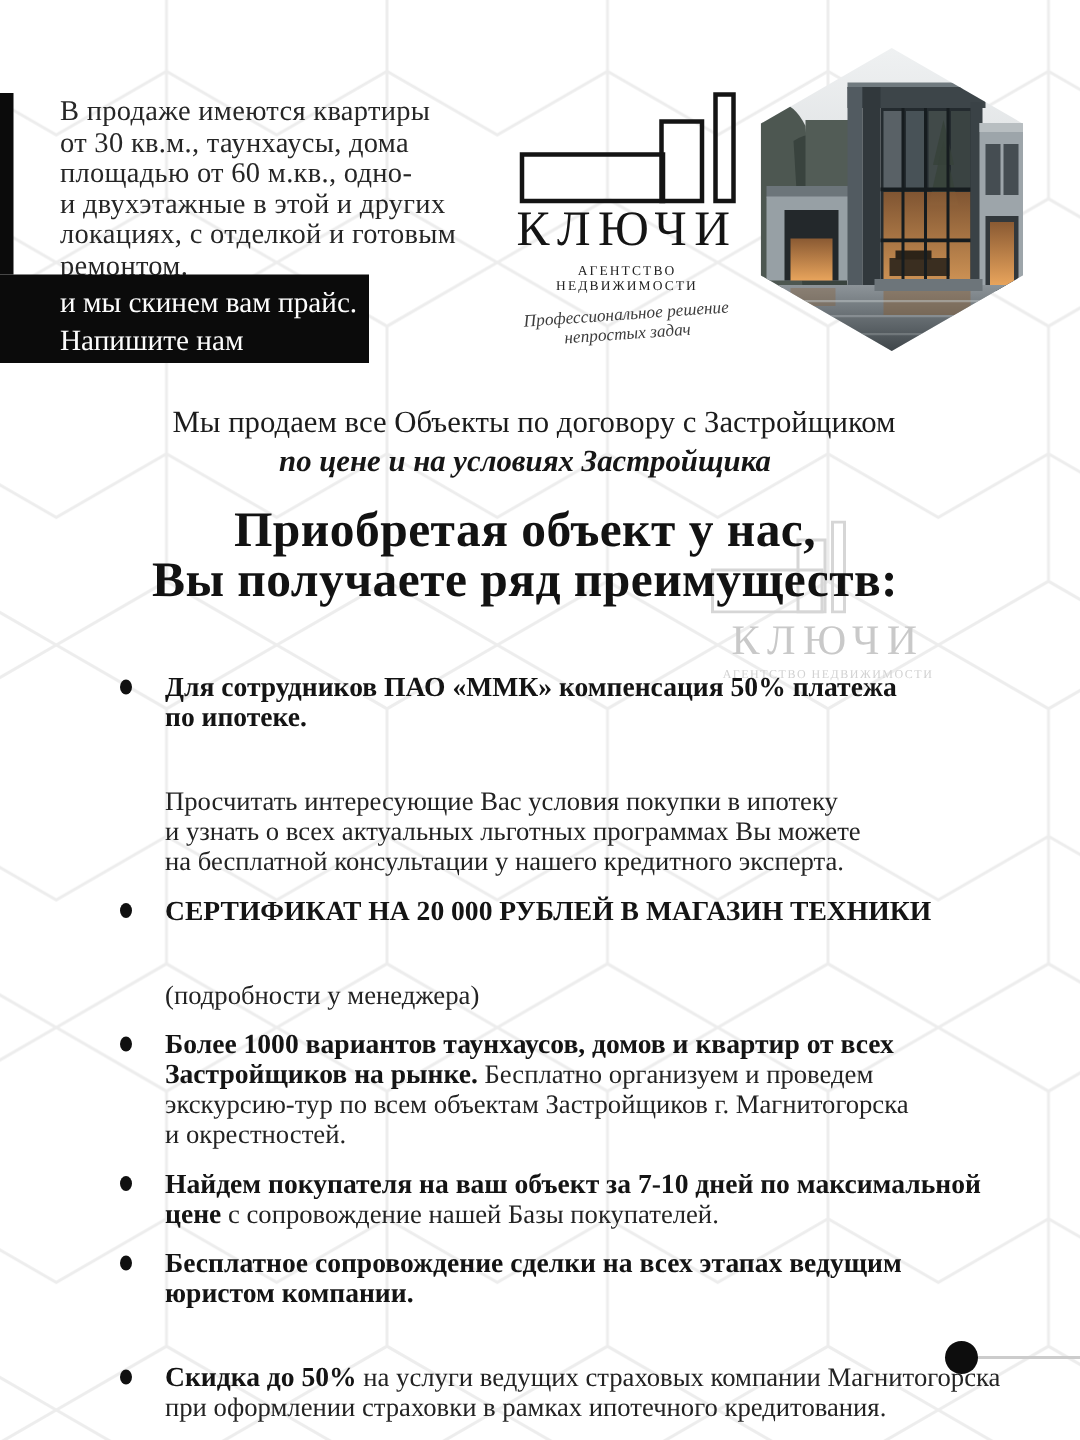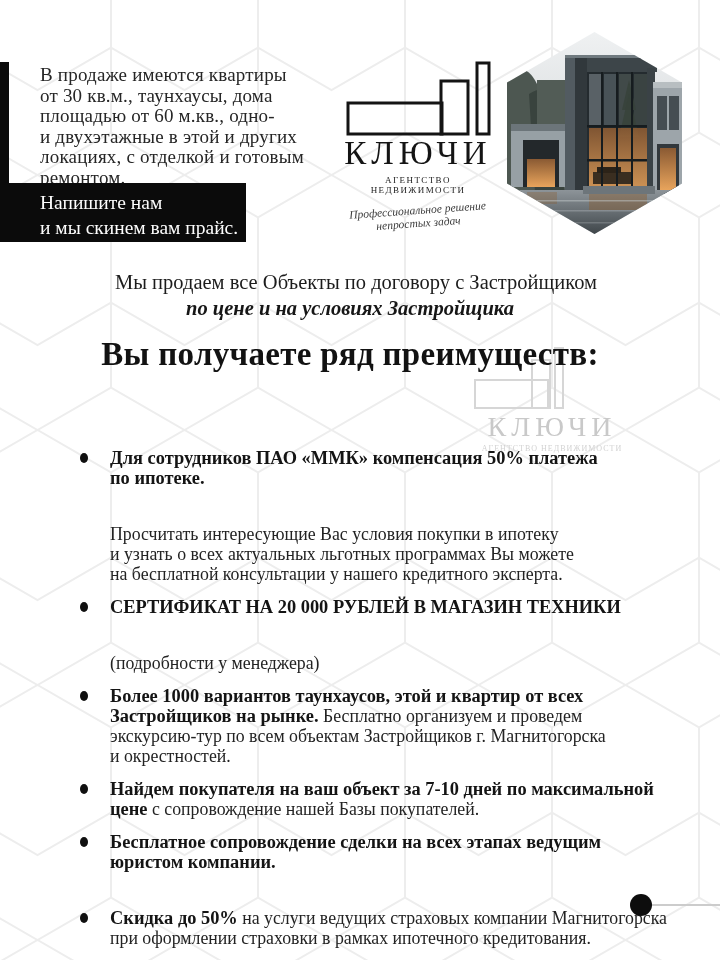--- a/index.html
+++ b/index.html
@@ -79,22 +79,22 @@
   <div class="left-bar"></div>
 
   <div class="intro">В продаже имеются квартиры
 от 30 кв.м., таунхаусы, дома
 площадью от 60 м.кв., одно-
 и двухэтажные в этой и других
 локациях, с отделкой и готовым
 ремонтом.</div>
 
   <div class="cta">
+    <span>и мы скинем вам прайс.</span>
     <span>Напишите нам</span>
-    <span>и мы скинем вам прайс.</span>
   </div>
 
   <div class="logo">
     <svg class="logo-keys" width="160" height="92" aria-hidden="true">
       <g fill="none" stroke="#141414" stroke-width="3">
         <rect x="10" y="59" width="94" height="31"></rect>
         <rect x="103" y="37" width="27" height="53"></rect>
         <rect x="139" y="19" width="12" height="71"></rect>
       </g>
     </svg>
@@ -178,30 +178,31 @@
         <rect x="13" y="33" width="73" height="28"></rect>
         <rect x="70" y="13" width="18" height="48"></rect>
         <rect x="93" y="1" width="8" height="60"></rect>
       </g>
     </svg>
     <div class="wm-name">КЛЮЧИ</div>
     <div class="wm-sub">АГЕНТСТВО НЕДВИЖИМОСТИ</div>
   </div>
 
   <div class="bigtitle">
+    <div>Приобретая объект у нас,</div>
     <div>Вы получаете ряд преимуществ:</div>
   </div>
 
   <ul class="benefits">
     <li><span class="b">Для сотрудников ПАО «ММК» компенсация 50% платежа
 по ипотеке.</span><span class="reg-block">Просчитать интересующие Вас условия покупки в ипотеку
 и узнать о всех актуальных льготных программах Вы можете
 на бесплатной консультации у нашего кредитного эксперта.</span></li>
     <li><span class="b">СЕРТИФИКАТ НА 20 000 РУБЛЕЙ В МАГАЗИН ТЕХНИКИ</span><span class="reg-block">(подробности у менеджера)</span></li>
-    <li><span class="b">Более 1000 вариантов таунхаусов, этой и квартир от всех
+    <li><span class="b">Более 1000 вариантов таунхаусов, домов и квартир от всех
 Застройщиков на рынке.</span> <span>Бесплатно организуем и проведем
 экскурсию-тур по всем объектам Застройщиков г. Магнитогорска
 и окрестностей.</span></li>
     <li><span class="b">Найдем покупателя на ваш объект за 7-10 дней по максимальной
 цене</span> <span>с сопровождение нашей Базы покупателей.</span></li>
     <li><span class="b">Бесплатное сопровождение сделки на всех этапах ведущим
 юристом компании.</span><span class="reg-block"></span></li>
     <li><span class="b">Скидка до 50%</span> <span>на услуги ведущих страховых компании Магнитогорска
 при оформлении страховки в рамках ипотечного кредитования.</span></li>
   </ul>

